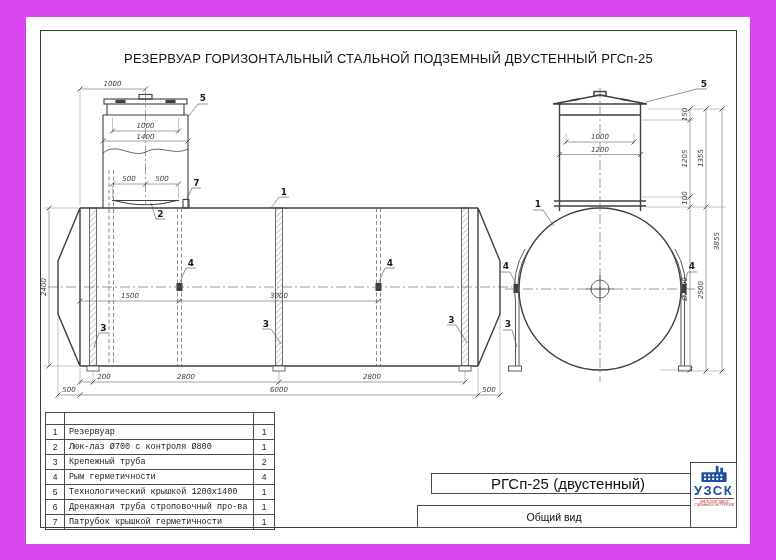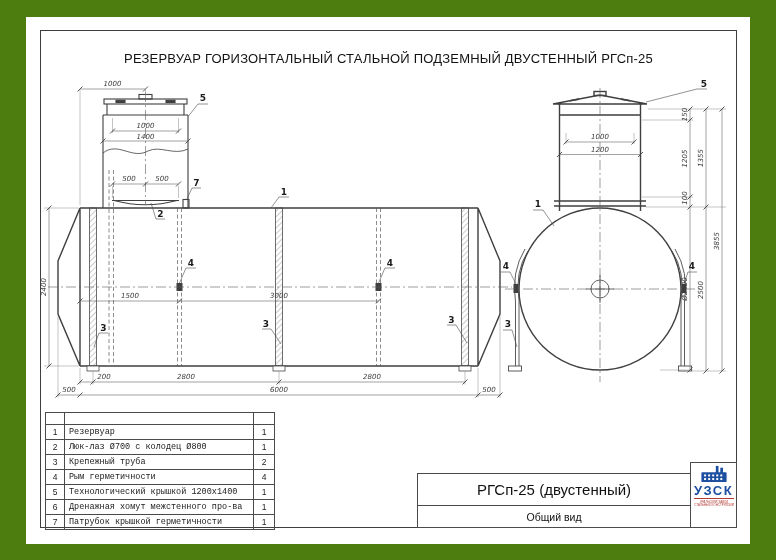--- a/index.html
+++ b/index.html
@@ -1,35 +1,35 @@
 <!DOCTYPE html>
 <html><head>
 <meta charset="utf-8">
 <style>
   html,body{margin:0;padding:0;}
-  #screen{position:relative;width:776px;height:560px;background:#4d7c0f;overflow:hidden;
+  #screen{position:relative;width:776px;height:560px;background:#d946ef;overflow:hidden;
           font-family:"Liberation Sans",sans-serif;}
   #sheet{position:absolute;left:26px;top:17px;width:724px;height:527px;background:#ffffff;}
   #frame{position:absolute;left:40px;top:30px;width:697px;height:498px;border:1.3px solid #3f3f3f;box-sizing:border-box;}
   #drawing-title{position:absolute;left:40px;top:51px;width:697px;text-align:center;
                  font-size:13px;font-weight:400;color:#121212;letter-spacing:.2px;}
   #dwg{position:absolute;left:0;top:0;}
 
   
   #parts-table{position:absolute;left:45px;top:412px;border-collapse:collapse;table-layout:fixed;
                font-size:8.5px;color:#222;}
   #parts-table td{border:1px solid #4a4a4a;height:14px;padding:0 2px;overflow:hidden;white-space:nowrap;}
   #parts-table tr.empty td{height:11px;}
   #parts-table td.num,#parts-table td.qty{text-align:center;}
   #parts-table td.nm{padding-left:4px;font-family:Liberation Mono, monospace;}
 
   
   .tb-cell{position:absolute;border:1.2px solid #4a4a4a;box-sizing:border-box;background:#fff;
            display:flex;align-items:center;justify-content:center;color:#111;}
-  #tb-model{left:417px;top:473px;width:274px;height:33px;font-size:15px;}
+  #tb-model{left:431px;top:473px;width:274px;height:21px;font-size:15px;}
   #tb-view{left:417px;top:505px;width:274px;height:23px;font-size:10.5px;}
   #tb-logo{left:690px;top:462px;width:47px;height:66px;flex-direction:column;justify-content:flex-start;padding-top:2px;}
   #logo-name{font-weight:700;font-size:13px;letter-spacing:1.5px;color:#1d4fa1;line-height:13px;margin-top:1px;}
   #logo-rule{width:40px;height:1px;background:#b23b34;margin-top:1px;}
   #logo-sub{width:84px;transform:scale(0.5);transform-origin:top center;font-size:6px;
             color:#b23b34;text-align:center;line-height:6px;margin-top:1px;}
 
   svg text{font-family:"DejaVu Sans",sans-serif;}
   .dimtxt{font-size:7px;font-style:italic;fill:#3a3a3a;text-anchor:middle;}
   .postxt{font-size:9px;font-weight:700;fill:#1c1c1c;text-anchor:middle;}
@@ -223,41 +223,41 @@
           <td></td>
           <td></td>
         </tr>
     <tr>
       <td class="num">1</td>
       <td class="nm">Резервуар</td>
       <td class="qty">1</td>
         </tr>
     <tr>
       <td class="num">2</td>
-      <td class="nm">Люк-лаз Ø700 с колодец Ø800</td>
+      <td class="nm">Люк-лаз Ø700 с контроля Ø800</td>
       <td class="qty">1</td>
         </tr>
     <tr>
       <td class="num">3</td>
       <td class="nm">Крепежный труба</td>
       <td class="qty">2</td>
         </tr>
     <tr>
       <td class="num">4</td>
       <td class="nm">Рым герметичности</td>
       <td class="qty">4</td>
         </tr>
     <tr>
       <td class="num">5</td>
       <td class="nm">Технологический крышкой 1200х1400</td>
       <td class="qty">1</td>
         </tr>
     <tr>
       <td class="num">6</td>
-      <td class="nm">Дренажная хомут межстенного про-ва</td>
+      <td class="nm">Дренажная труба строповочный про-ва</td>
       <td class="qty">1</td>
         </tr>
     <tr>
       <td class="num">7</td>
       <td class="nm">Патрубок крышкой герметичности</td>
       <td class="qty">1</td>
         </tr>
   </tbody>
     </table>
 

